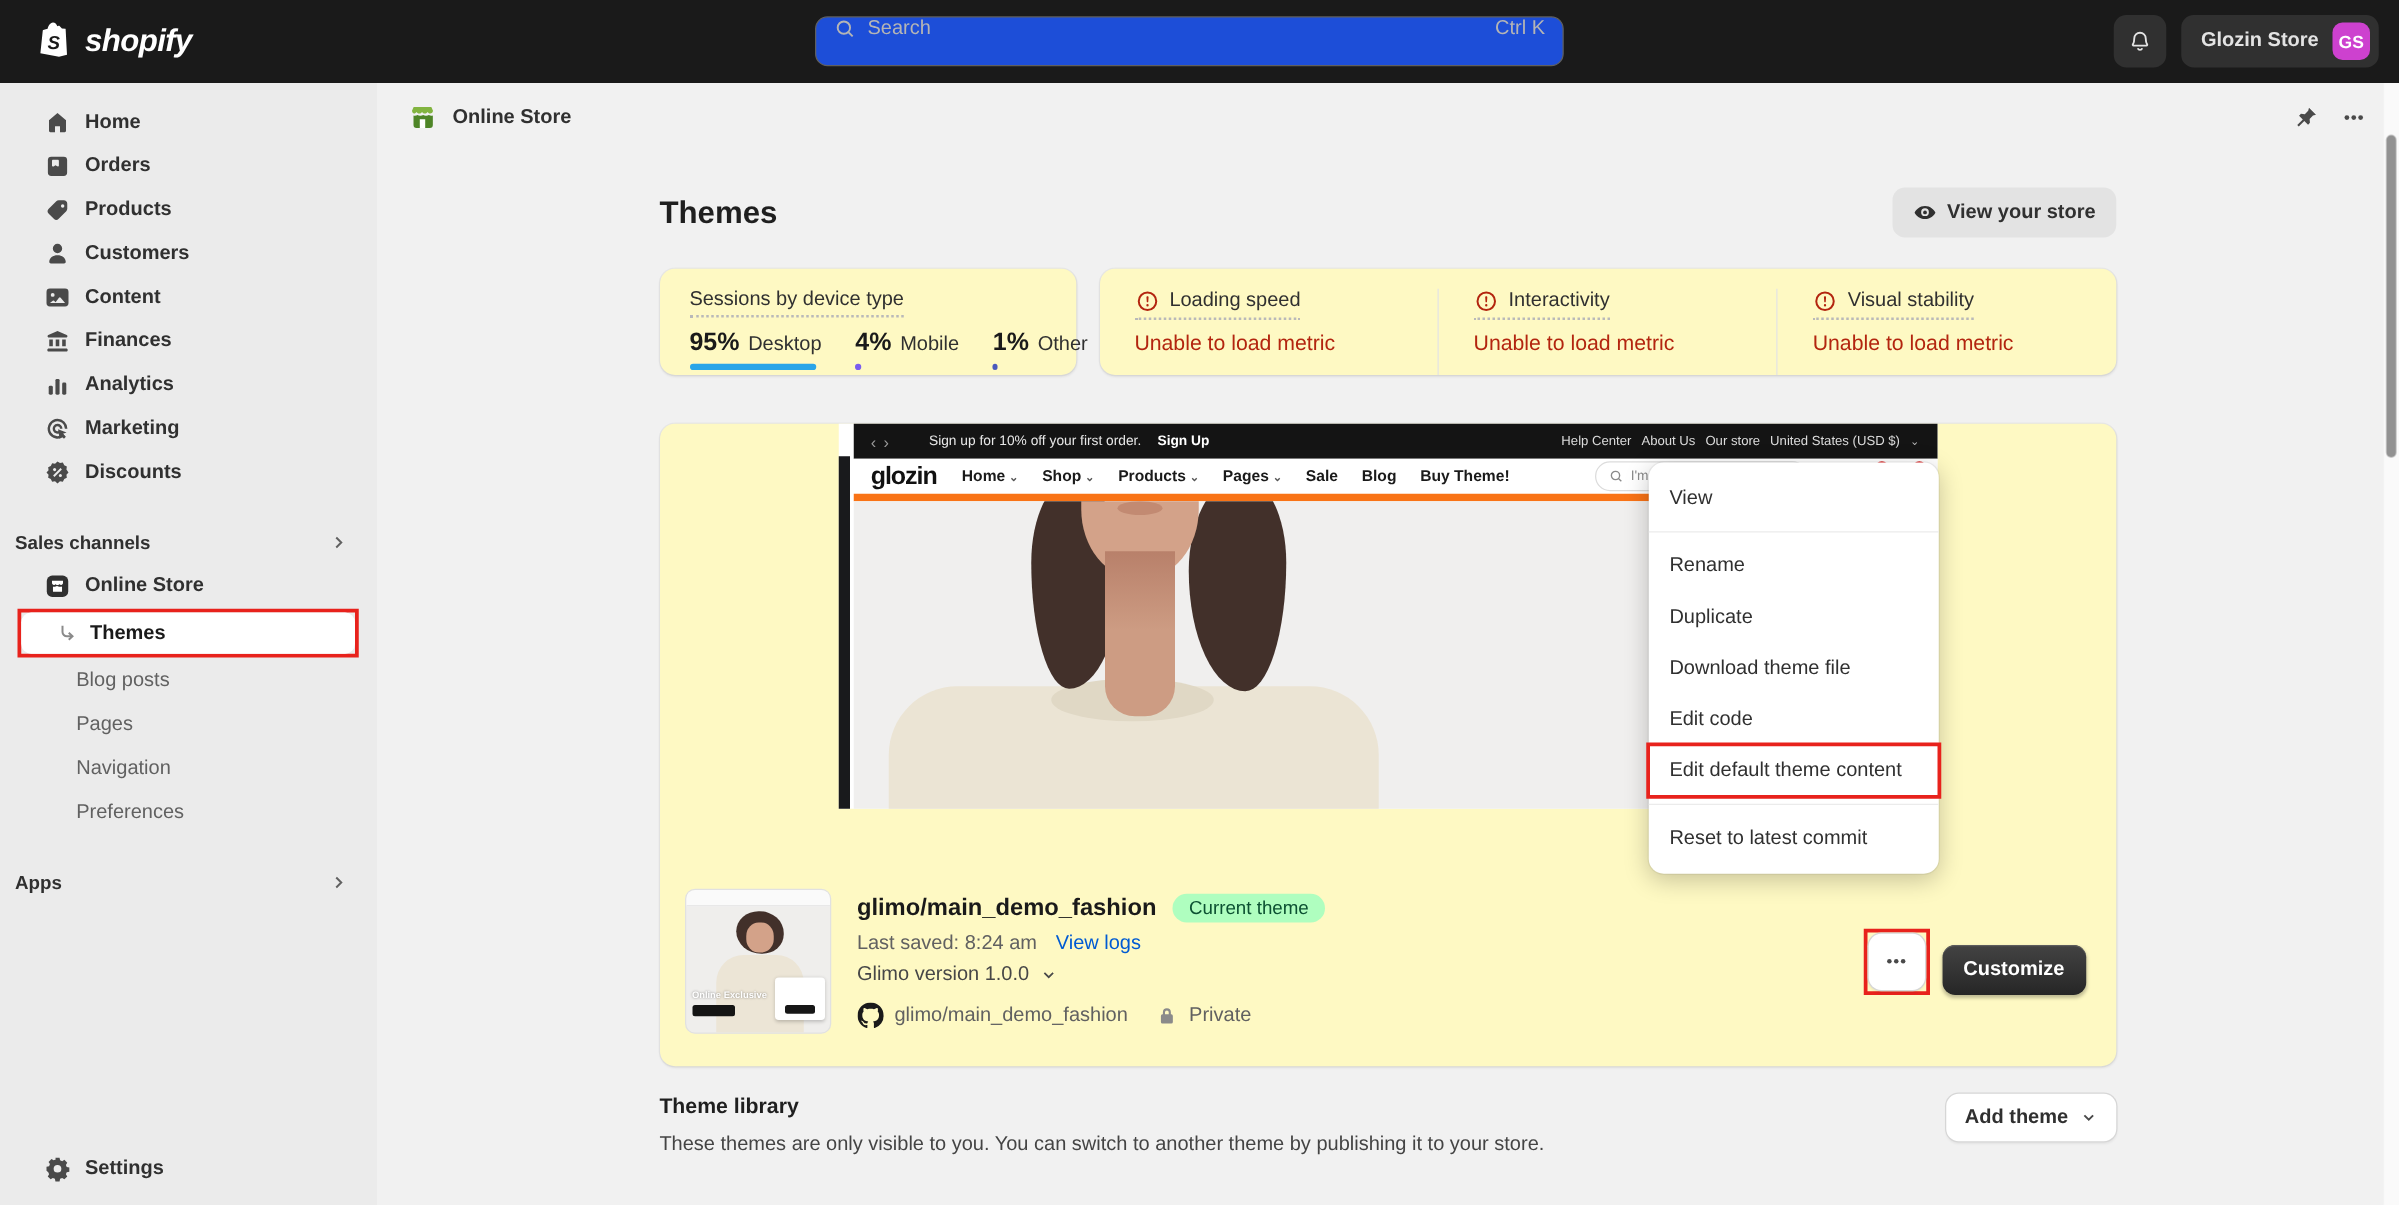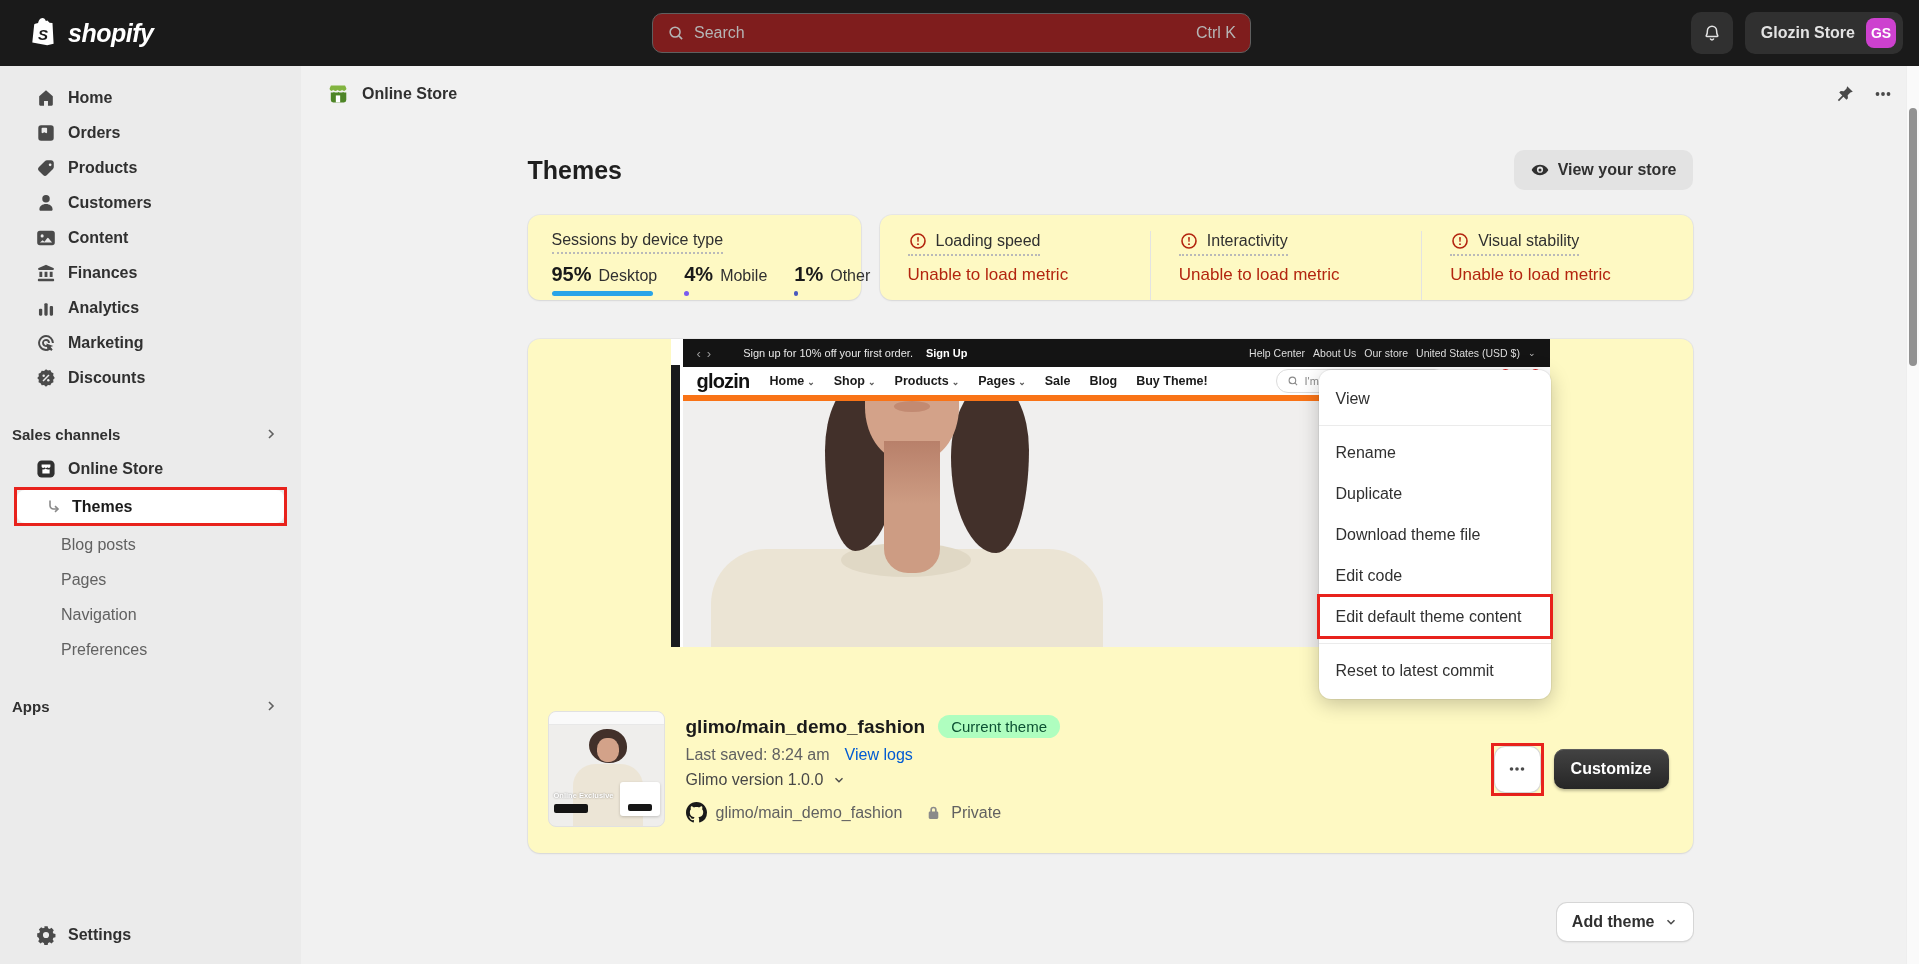--- a/index.html
+++ b/index.html
@@ -8,22 +8,22 @@
 
   
   .topbar { position:fixed; top:0; left:0; width:1919px; height:66px; background:#1a1a1a;
             display:flex; align-items:center; z-index:50; }
   .logo { display:flex; align-items:center; gap:8px; margin-left:30px; }
   .logo-bag { position:relative; width:30px; height:34px; }
   .logo-bag svg { width:30px; height:34px; }
   .logo-badge { position:absolute; left:8px; top:10px; color:#1a1a1a; font-weight:bold;
                 font-size:15px; font-style:italic; }
   .logo-word { color:#fff; font-size:25px; font-weight:bold; letter-spacing:-0.5px; font-style:italic; }
-  .gsearch { position:absolute; left:652px; top:13px; width:599px; height:40px; background:#7f1d1d;
-             border:1px solid #5f5f5f; border-radius:10px; display:flex; align-items:center;
+  .gsearch { position:absolute; left:652px; top:13px; width:599px; height:40px; background:#1d4ed8;
+             border:1px solid #5f5f5f; border-radius:10px; display:flex; align-items:flex-start;
              padding:0 14px; gap:9px; color:#b5b5b5; font-size:16px; cursor:text; }
   .gsearch .spacer { flex:1; }
   .topbar-right { margin-left:auto; display:flex; align-items:center; gap:12px; margin-right:16px; }
   .bell-btn { width:42px; height:42px; border-radius:10px; background:#303030; display:flex;
               align-items:center; justify-content:center; color:#e3e3e3; border:none; cursor:pointer; }
   .store-pill { height:42px; border-radius:10px; background:#303030; display:flex; align-items:center;
                 gap:11px; padding:0 7px 0 16px; border:none; cursor:pointer; }
   .store-name { color:#e3e3e3; font-size:16px; font-weight:bold; }
   .avatar { width:30px; height:30px; border-radius:8px; background:#cd41cf; color:#fff;
             font-size:14px; font-weight:bold; display:flex; align-items:center; justify-content:center; }
@@ -152,38 +152,38 @@
   .meta-row1 { display:flex; align-items:center; gap:13px; }
   .theme-name { font-size:19px; font-weight:bold; color:#1a1a1a; }
   .badge { background:#affebf; color:#0c5132; font-size:15px; padding:3px 13px; border-radius:13px; }
   .meta-row2 { margin-top:8px; font-size:16px; color:#616161; display:flex; gap:15px; }
   .link { color:#005bd3; cursor:pointer; }
   .meta-row3 { margin-top:7px; font-size:16px; color:#474747; display:flex; align-items:center; gap:9px; cursor:pointer; }
   .meta-row3 svg { width:14px; height:14px; color:#4a4a4a; }
   .meta-row4 { margin-top:13px; display:flex; align-items:center; gap:9px; font-size:16px; color:#616161; }
   .meta-row4 .gh { width:21px; height:21px; color:#1a1a1a; }
   .meta-row4 .lock { width:17px; height:17px; color:#8a8a8a; margin-left:14px; }
-  .theme-actions { margin-left:auto; display:flex; align-items:center; gap:10px;padding-left:45px; }
+  .theme-actions { margin-left:auto; display:flex; align-items:flex-end; gap:10px;padding-left:45px; }
   .dots-annotation { border:3px solid #e8221c; padding:1px; }
   .btn-dots { width:45px; height:45px; background:#fff; border:none; border-radius:10px;
               box-shadow:0 0 0 1px #d6d6d6, 0 2px 2px rgba(0,0,0,.06); display:flex; align-items:center;
               justify-content:center; color:#4a4a4a; cursor:pointer; }
   .btn-dark { height:40px; padding:0 17px; border:none; border-radius:10px; color:#fff; font-size:16px;
               font-weight:600; font-family:inherit; cursor:pointer;
               background:linear-gradient(180deg,#434343 0%,#262626 100%);
               box-shadow:inset 0 1px 0 #5c5c5c, 0 2px 3px rgba(0,0,0,.25); }
 
   
   .library-row { margin-top:22px; display:flex; }
   .library-title { font-size:17px; font-weight:bold; color:#1f1f1f; }
   .library-desc { margin-top:12px; font-size:16px; color:#444; }
   .btn-white { margin-left:auto; height:38px; background:#fff; border:none; border-radius:10px;
                box-shadow:0 0 0 1px #d6d6d6, 0 2px 2px rgba(0,0,0,.06); display:flex; align-items:center;
                gap:9px; padding:0 15px; font-size:16px; font-weight:600; color:#303030; cursor:pointer;
-               font-family:inherit; align-self:flex-start;margin-top:28px; }
+               font-family:inherit; align-self:flex-start; }
   .btn-white svg { width:14px; height:14px; color:#4a4a4a; }
 
   
   .scroll-track { position:fixed; right:0; top:66px; bottom:0; width:13px; background:#fafafa;
                   border-left:1px solid #eee; z-index:60; }
   .scroll-thumb { position:absolute; right:2px; top:42px; width:8px; height:258px; border-radius:4px;
                   background:#929292; cursor:pointer; }
 </style>
 </head>
 <body>
@@ -564,20 +564,24 @@
                   <circle cx="15.5" cy="10" r="1.8"></circle>
                 </svg>
             </button>
           </div>
           <button class="btn-dark">Customize</button>
         </div>
       </div>
     </div>
 
     <div class="library-row">
+      <div>
+        <div class="library-title">Theme library</div>
+        <div class="library-desc">These themes are only visible to you. You can switch to another theme by publishing it to your store.</div>
+      </div>
       <button class="btn-white">
         <span>Add theme</span>
         <svg viewBox="0 0 20 20" fill="none" stroke="currentColor" stroke-width="2.2">
             <path d="m5 7.5 5 5 5-5"></path>
           </svg>
       </button>
     </div>
   </div>
 </main>
 

